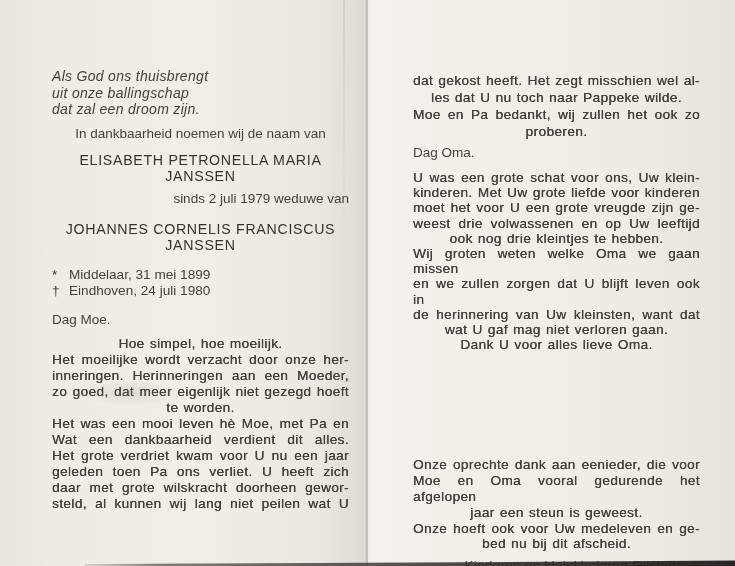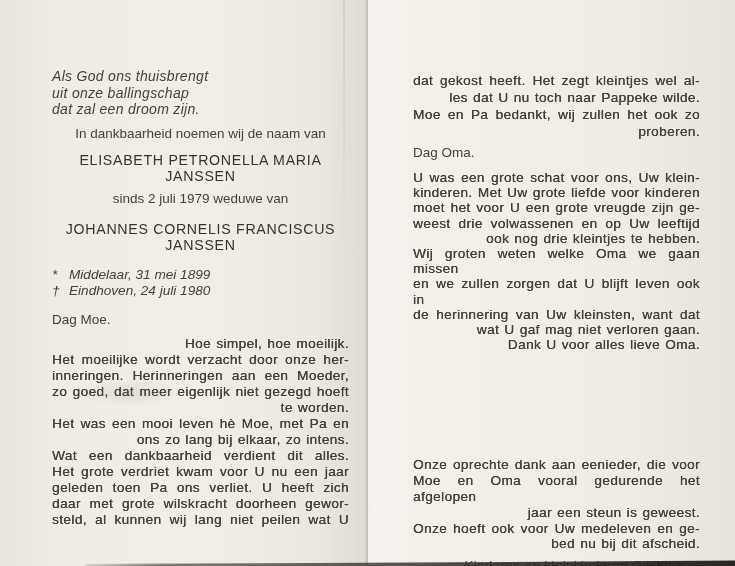--- a/index.html
+++ b/index.html
@@ -42,33 +42,33 @@
   }
   
   .quote{font-style:italic;font-size:14px;line-height:16.5px;letter-spacing:0.3px;}
   .attr{font-style:italic;font-size:14px;line-height:16px;text-align:right;padding-right:12px;}
   .intro{margin-top:8px;font-size:13.5px;line-height:16px;text-align:center;white-space:nowrap;}
   .bname{
     font-weight:400;text-align:center;font-size:14.2px;line-height:16px;
     letter-spacing:0.7px;white-space:nowrap;color:var(--ink_strong,#37322e);
   }
   .name1{margin-top:10px;}
-  .widow{margin-top:7px;font-size:13.5px;line-height:16px;text-align:center;white-space:nowrap;}
+  .widow{margin-top:7px;font-size:13.5px;line-height:16px;text-align:right;white-space:nowrap;}
   .name2{margin-top:14px;}
-  .dates{margin-top:14px;font-size:13.6px;line-height:16.5px;font-style:italic;}
+  .dates{margin-top:14px;font-size:13.6px;line-height:16.5px;}
   .dates .sym{display:inline-block;width:17px;}
   .salut{margin-top:12px;font-size:13.5px;line-height:16px;}
   .body{font-size:13.6px;letter-spacing:0.4px;word-spacing:1px;text-shadow:0.2px 0 0 currentColor;}
   .lbody{margin-top:8px;line-height:16px;}
   .rtop{line-height:17px;}
   .salut-r{margin-top:5px;}
   .rmid{margin-top:9px;line-height:15.2px;}
   .rthanks{margin-top:105px;line-height:15.8px;}
   .sig{margin-top:6px;font-size:13.5px;letter-spacing:0.3px;text-align:right;padding-right:12px;white-space:nowrap;}
-  .tline{text-align:right;}
+  .tline{text-align:center;}
   .tline.just{text-align:justify;text-align-last:justify;-moz-text-align-last:justify;}
 </style>
 </head>
 <body>
 
 <div class="card">
 
   <div class="page page-left">
     <div class="quote">
       <div>Als God ons thuisbrengt</div>
@@ -94,32 +94,31 @@
       </div>
     </div>
     <div class="salut">Dag Moe.</div>
     <div class="body lbody">
         <div class="tline">Hoe simpel, hoe moeilijk.</div>
         <div class="tline just">Het moeilijke wordt verzacht door onze her-</div>
         <div class="tline just">inneringen. Herinneringen aan een Moeder,</div>
         <div class="tline just">zo goed, dat meer eigenlijk niet gezegd hoeft</div>
         <div class="tline">te worden.</div>
         <div class="tline just">Het was een mooi leven hè Moe, met Pa en</div>
-        <div class="tline">ons zo lang bij elkaar, zo intens.</div>
         <div class="tline just">Wat een dankbaarheid verdient dit alles.</div>
         <div class="tline just">Het grote verdriet kwam voor U nu een jaar</div>
         <div class="tline just">geleden toen Pa ons verliet. U heeft zich</div>
         <div class="tline just">daar met grote wilskracht doorheen gewor-</div>
         <div class="tline just">steld, al kunnen wij lang niet peilen wat U</div>
       </div>
   </div>
 
   <div class="page page-right">
     <div class="body rtop">
-        <div class="tline just">dat gekost heeft. Het zegt kleintjes wel al-</div>
+        <div class="tline just">dat gekost heeft. Het zegt misschien wel al-</div>
         <div class="tline">les dat U nu toch naar Pappeke wilde.</div>
         <div class="tline just">Moe en Pa bedankt, wij zullen het ook zo</div>
         <div class="tline">proberen.</div>
       </div>
     <div class="salut salut-r">Dag Oma.</div>
     <div class="body rmid">
         <div class="tline just">U was een grote schat voor ons, Uw klein-</div>
         <div class="tline just">kinderen. Met Uw grote liefde voor kinderen</div>
         <div class="tline just">moet het voor U een grote vreugde zijn ge-</div>
         <div class="tline just">weest drie volwassenen en op Uw leeftijd</div>

